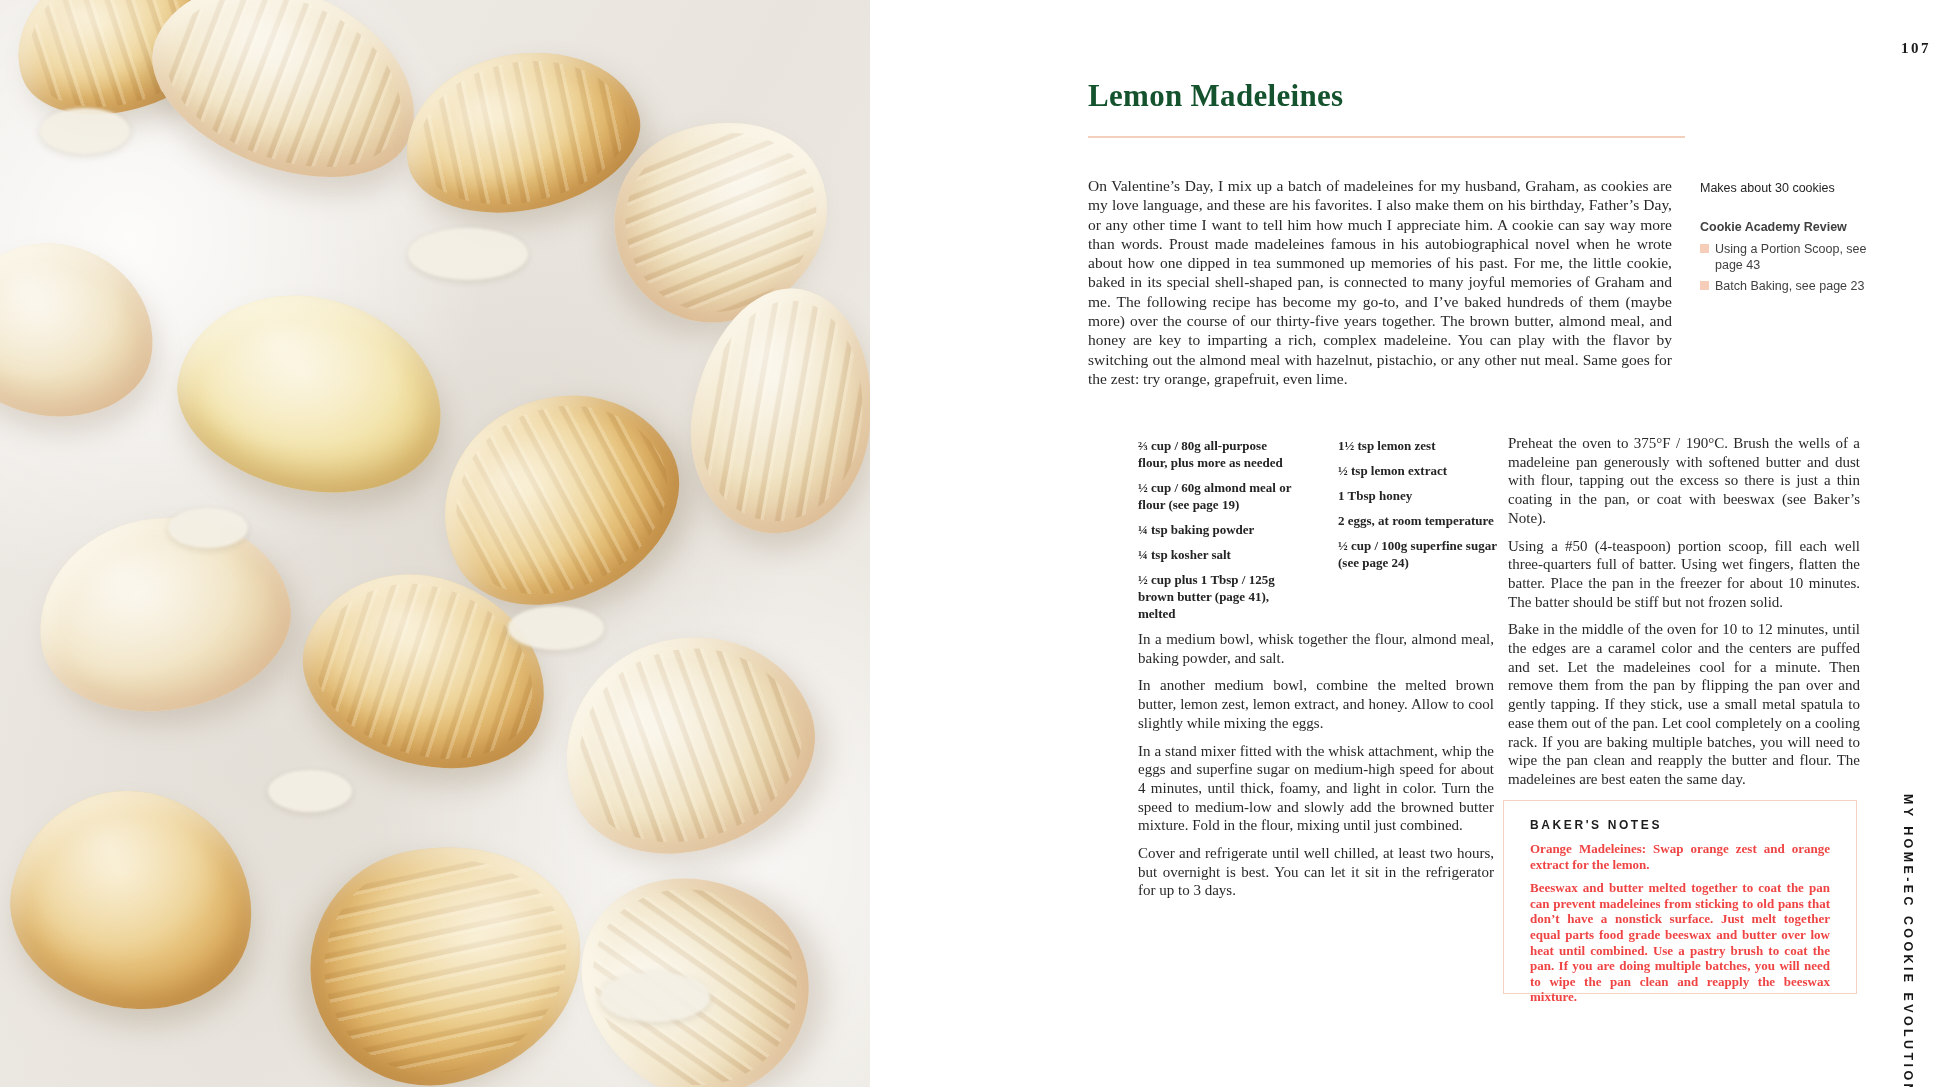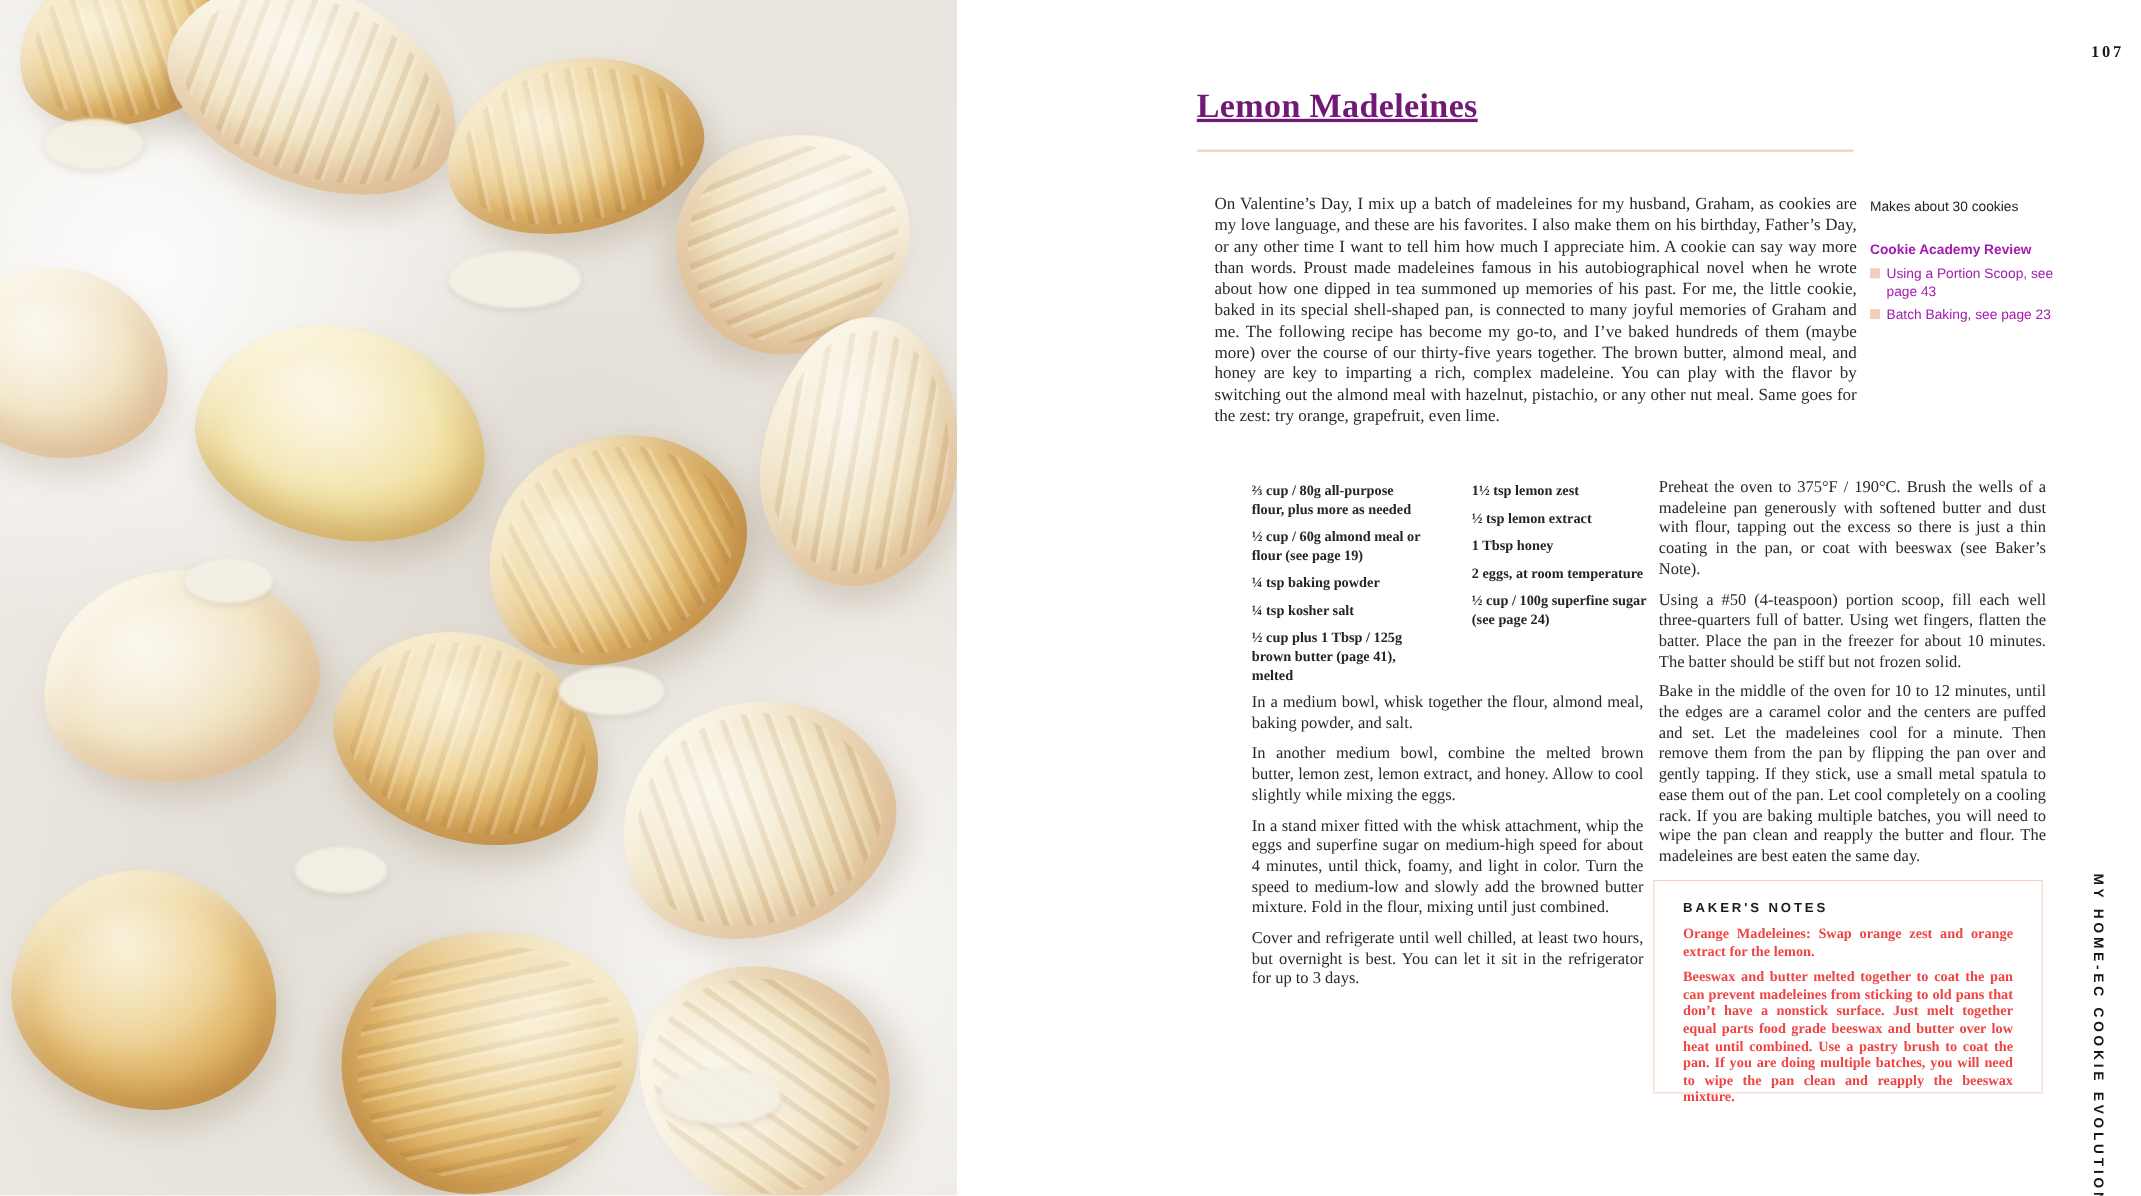--- a/index.html
+++ b/index.html
@@ -30,29 +30,29 @@
   .mad.pale   { background: radial-gradient(ellipse at 42% 38%, #f7f0de 0%, #f1e4c4 45%, #e7d0a2 72%, #d9b87e 92%, #cfa869 100%);
                 box-shadow: 8px 16px 26px rgba(135,115,85,.22), inset -12px -16px 30px rgba(205,160,140,.35), inset 8px 10px 20px rgba(255,255,245,.6); }
   .mad.yellow { background: radial-gradient(ellipse at 45% 40%, #f8efcf 0%, #f3e5ae 45%, #ecd489 70%, #ddbb66 100%); }
   .drip { position:absolute; background:#f4f0e5; border-radius:50%; opacity:.92;
     box-shadow: 0 2px 7px rgba(175,165,145,.4); filter:blur(1.5px); }
 
   
   .pagenum { position:absolute; left:1901px; top:40px; font-family:"Liberation Serif",serif;
     font-weight:700; font-size:15px; letter-spacing:2.5px; color:#1c1c1c; }
   .title { position:absolute; left:1088px; top:78px; font-family:"Liberation Serif",serif;
-    font-weight:700; font-size:31px; letter-spacing:.3px; color:#701a75;text-decoration:underline; }
+    font-weight:700; font-size:31px; letter-spacing:.3px; color:#14532d; }
   .rule { position:absolute; left:1088px; top:136px; width:597px; height:2px; }
   .intro { position:absolute; left:1088px; top:176px; width:584px;
-    font-size:15.5px; line-height:19.3px; text-align:justify; color:#292929;margin-left:16px; }
+    font-size:15.5px; line-height:19.3px; text-align:justify; color:#292929; }
 
   .yield { position:absolute; left:1700px; top:181px; width:190px;
     font-family:"Liberation Sans",sans-serif; font-size:12.5px; color:#1f1f1f; }
   .review { position:absolute; left:1700px; top:219px; width:170px;
-    font-family:"Liberation Sans",sans-serif; font-size:12.5px; line-height:16px; color:#a21caf; }
+    font-family:"Liberation Sans",sans-serif; font-size:12.5px; line-height:16px; color:#404040; }
   .review-head { font-weight:700; margin-bottom:6px; }
   .review-item { display:flex; gap:6px; margin-bottom:5px; }
   .bullet { flex:0 0 auto; width:9px; height:9px; margin-top:3px; }
 
   .ing-col { position:absolute; top:437px; font-size:13px; line-height:17px;
     font-weight:700; color:#242424; }
   .ing1 { left:1138px; width:156px; }
   .ing2 { left:1338px; width:162px; }
   .ing-col p { margin-bottom:8px; }
 

